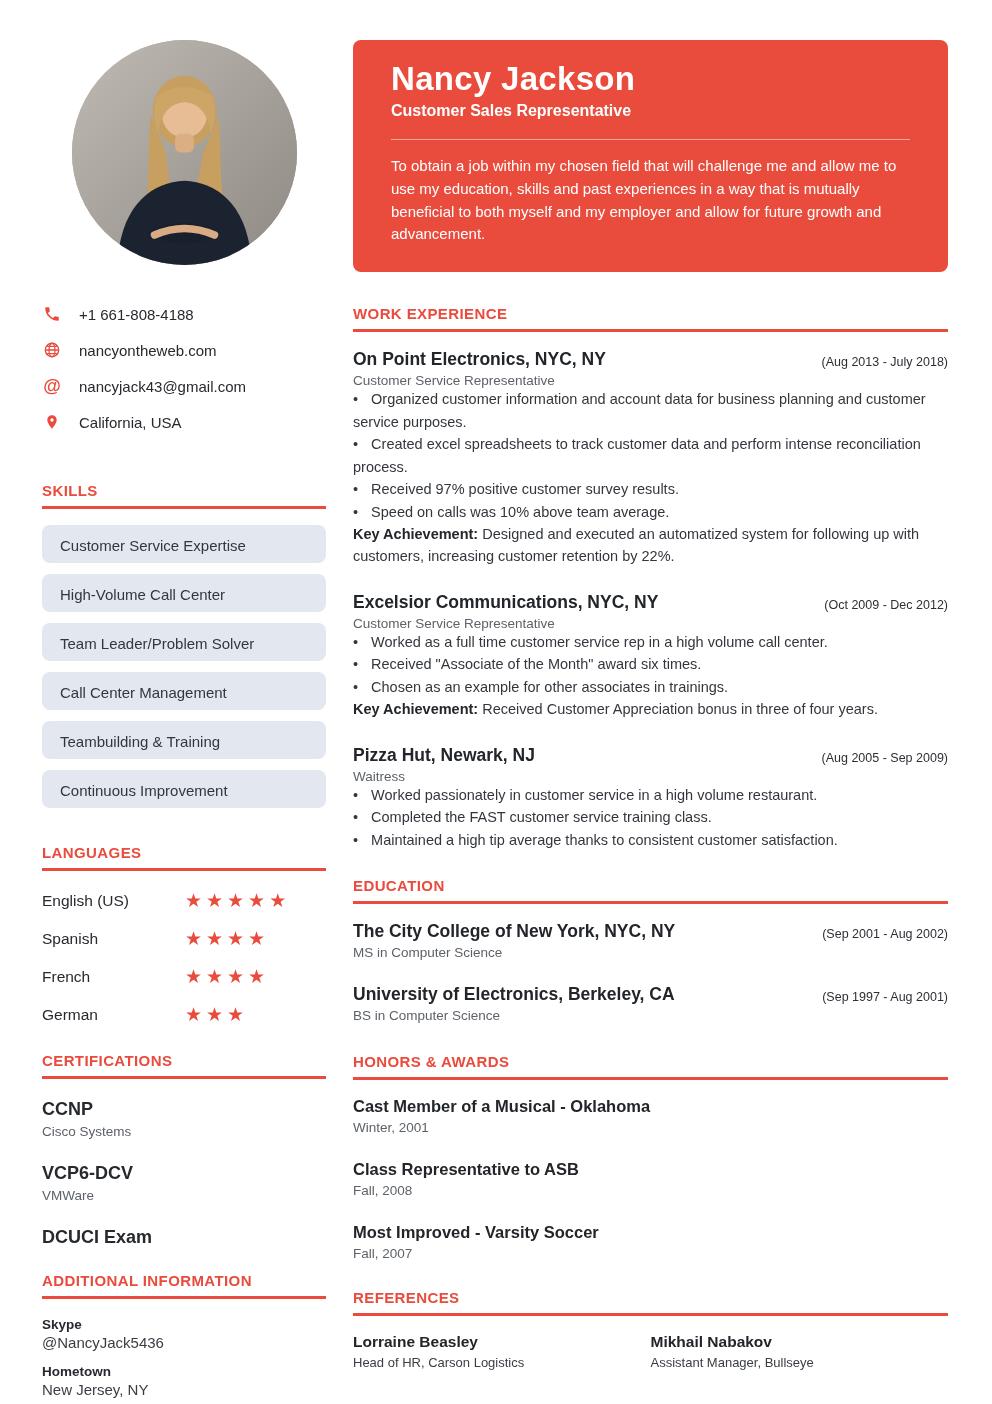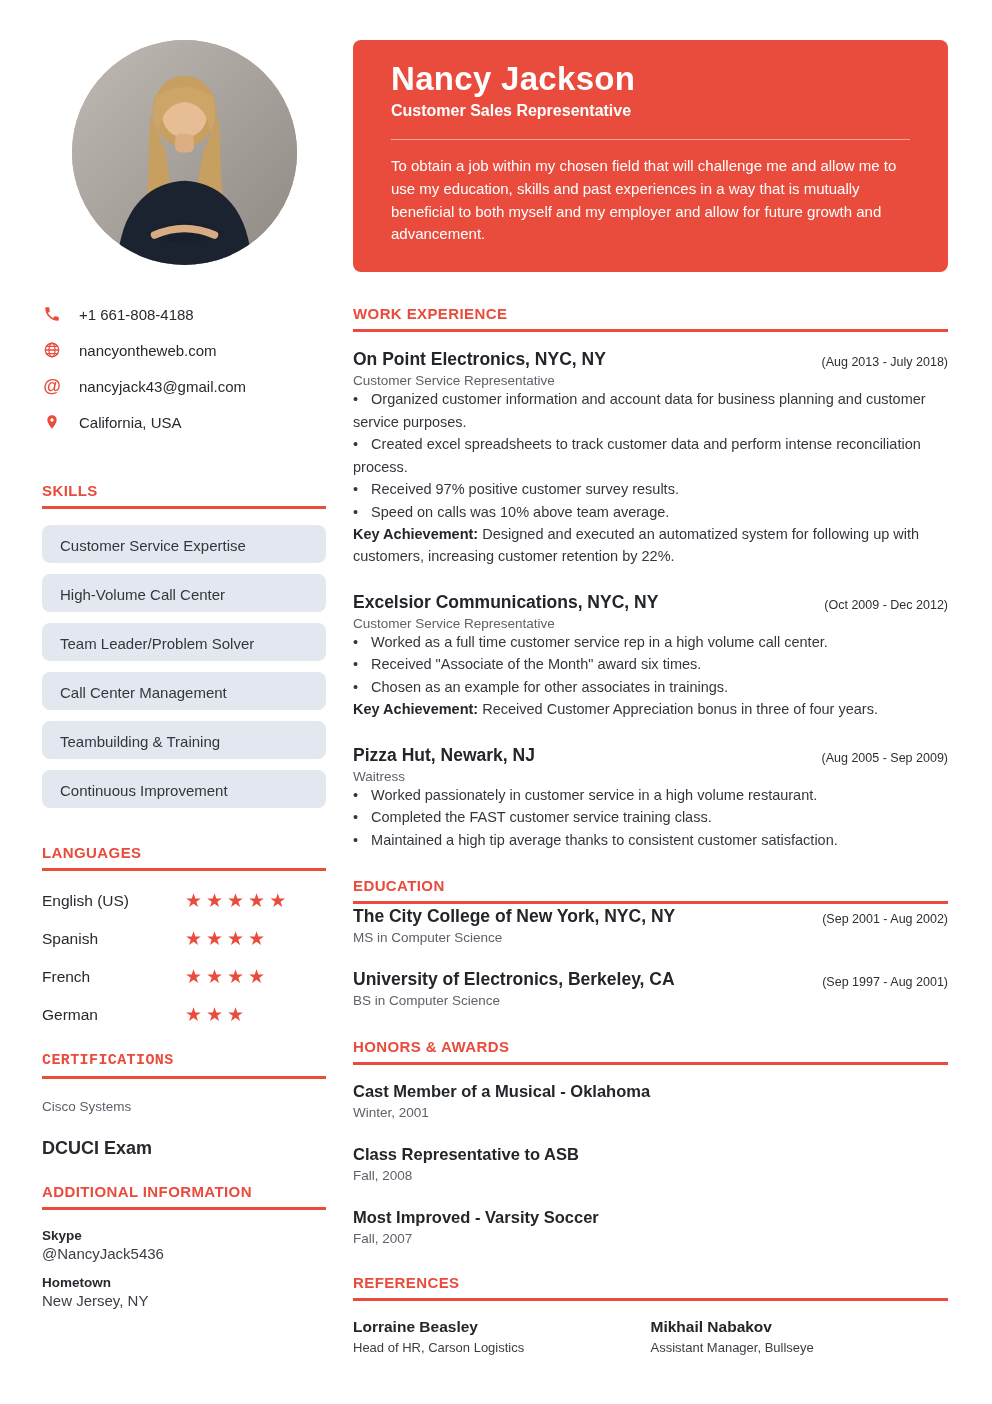--- a/index.html
+++ b/index.html
@@ -69,21 +69,21 @@
   .entry-head { display: flex; justify-content: space-between; align-items: flex-start; gap: 14px; }
   .entry-company { font-size: 17.5px; font-weight: bold; color: #222529; }
   .entry-dates { font-size: 12.5px; color: #2c2f34; white-space: nowrap; padding-top: 6px; }
   .entry-role { font-size: 13.5px; color: var(--gray); margin-top: 3px; }
   .bullets { }
   .bullet { font-size: 14.5px; color: #33373d; line-height: 1.55; }
   .bullet .dot { display: inline; padding-right: 13px; }
   .key-line { font-size: 14.5px; color: #33373d; line-height: 1.55; }
   .key-line b { color: #222529; }
 
-  .edu-entry { margin-top: 2px; margin-bottom: 24px; }
+  .edu-entry { margin-top: 17px; margin-bottom: 24px; }
   .honor-item { margin-top: 17px; margin-bottom: 25px; }
   .honor-title { font-size: 16.5px; font-weight: bold; color: #222529; }
   .honor-date { font-size: 13.5px; color: var(--gray); margin-top: 4px; }
 
   .refs-row { display: flex; margin-top: 17px; }
   .ref-col { flex: 1; }
   .ref-name { font-size: 15.5px; font-weight: bold; color: #222529; }
   .ref-role { font-size: 13px; color: #3a3e44; margin-top: 4px; }
 </style>
 </head>
@@ -201,30 +201,35 @@
           <span class="lang-stars">★★★★</span>
         </div>
 
         <div class="lang-row">
           <span class="lang-name">German</span>
           <span class="lang-stars">★★★</span>
         </div>
 
     </div>
 
-    <div class="sec-head" style="margin-top:28px;font-family:Liberation Mono, monospace;">
+    <div class="sec-head" style="margin-top:28px;">
       <div class="sec-title">CERTIFICATIONS</div>
       <hr class="sec-rule">
     </div>
     <div class="cert-list">
 
         <div class="cert-item">
+          <div class="cert-name">CCNP</div>
           <div class="cert-org">Cisco Systems</div>
         </div>
 
+        <div class="cert-item">
+          <div class="cert-name">VCP6-DCV</div>
+          <div class="cert-org">VMWare</div>
+        </div>
 
         <div class="cert-item">
           <div class="cert-name">DCUCI Exam</div>
 
         </div>
 
     </div>
 
     <div class="sec-head" style="margin-top:24px;">
       <div class="sec-title">ADDITIONAL INFORMATION</div>

